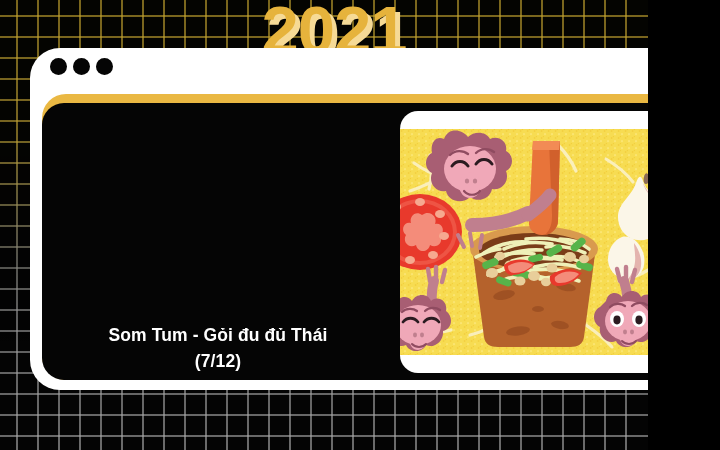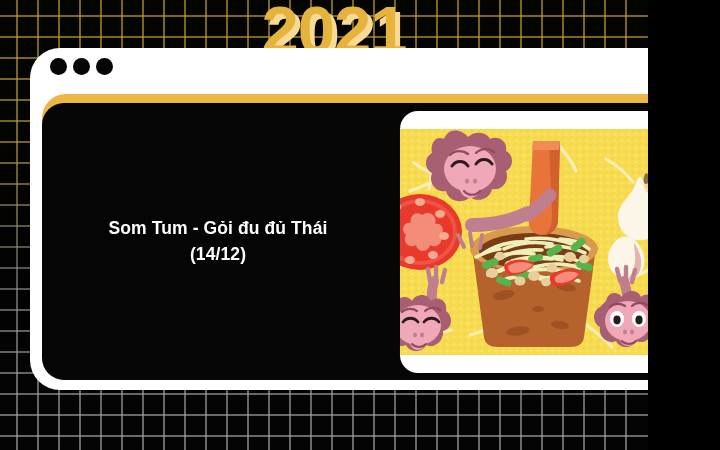--- a/index.html
+++ b/index.html
@@ -96,21 +96,21 @@
     border-radius:22px;
     overflow:hidden;
   }
 
   
   .caption {
     position:absolute;
     left:0; top:0;
     width:352px; height:277px;
     display:flex;
-    align-items:center;
+    align-items:flex-end;
     justify-content:center;
     padding:6px 14px;
   }
   .caption-text {
     color:#FFFFFF;
     font-size:17.5px;
     font-weight:bold;
     line-height:1.45;
     text-align:center;
     letter-spacing:.1px;
@@ -156,21 +156,21 @@
       <div class="dot"></div>
     </div>
 
     <div class="gold-frame"></div>
 
     <div class="black-body">
 
       <div class="caption">
         <div class="caption-text">
           <span>Som Tum - Gỏi đu đủ Thái</span>
-          <span class="caption-sub">(14/12)</span>
+          <span class="caption-sub">(7/12)</span>
         </div>
       </div>
 
       <div class="illus-outer">
         <div class="illus">
           <svg viewBox="0 0 266 226" xmlns="http://www.w3.org/2000/svg">
             <defs>
               <clipPath id="panelClip">
                   <rect x="0" y="0" width="266" height="226"></rect>
                 </clipPath>

